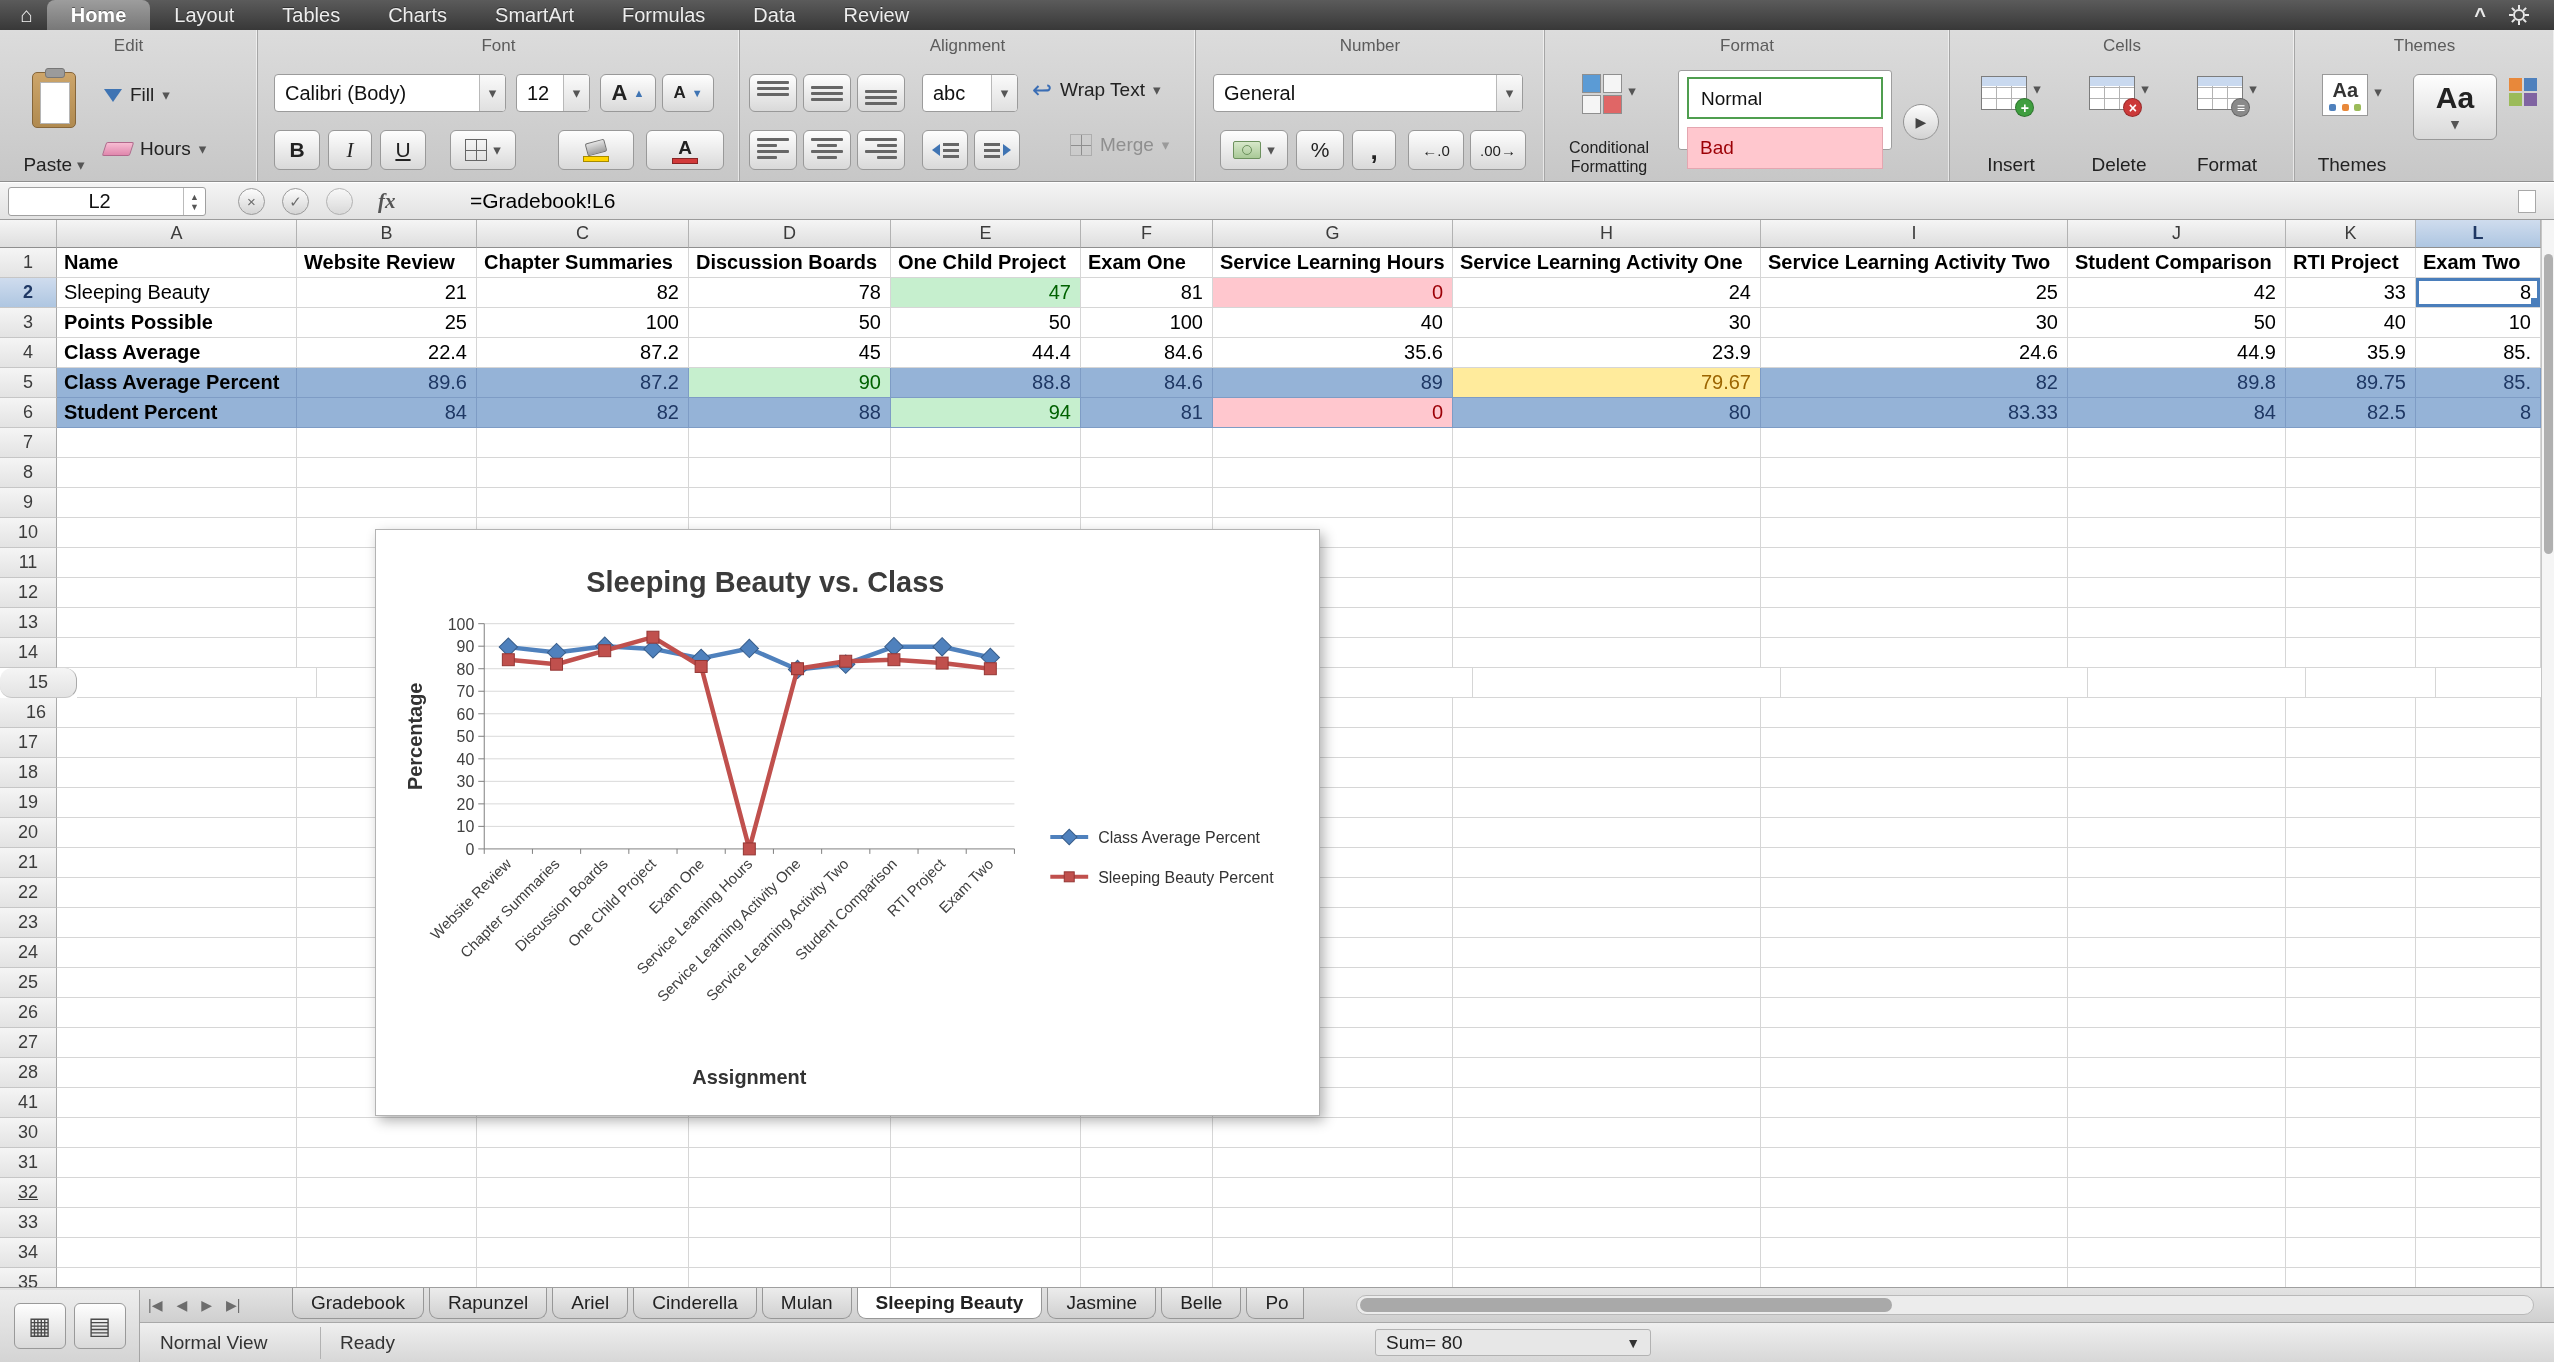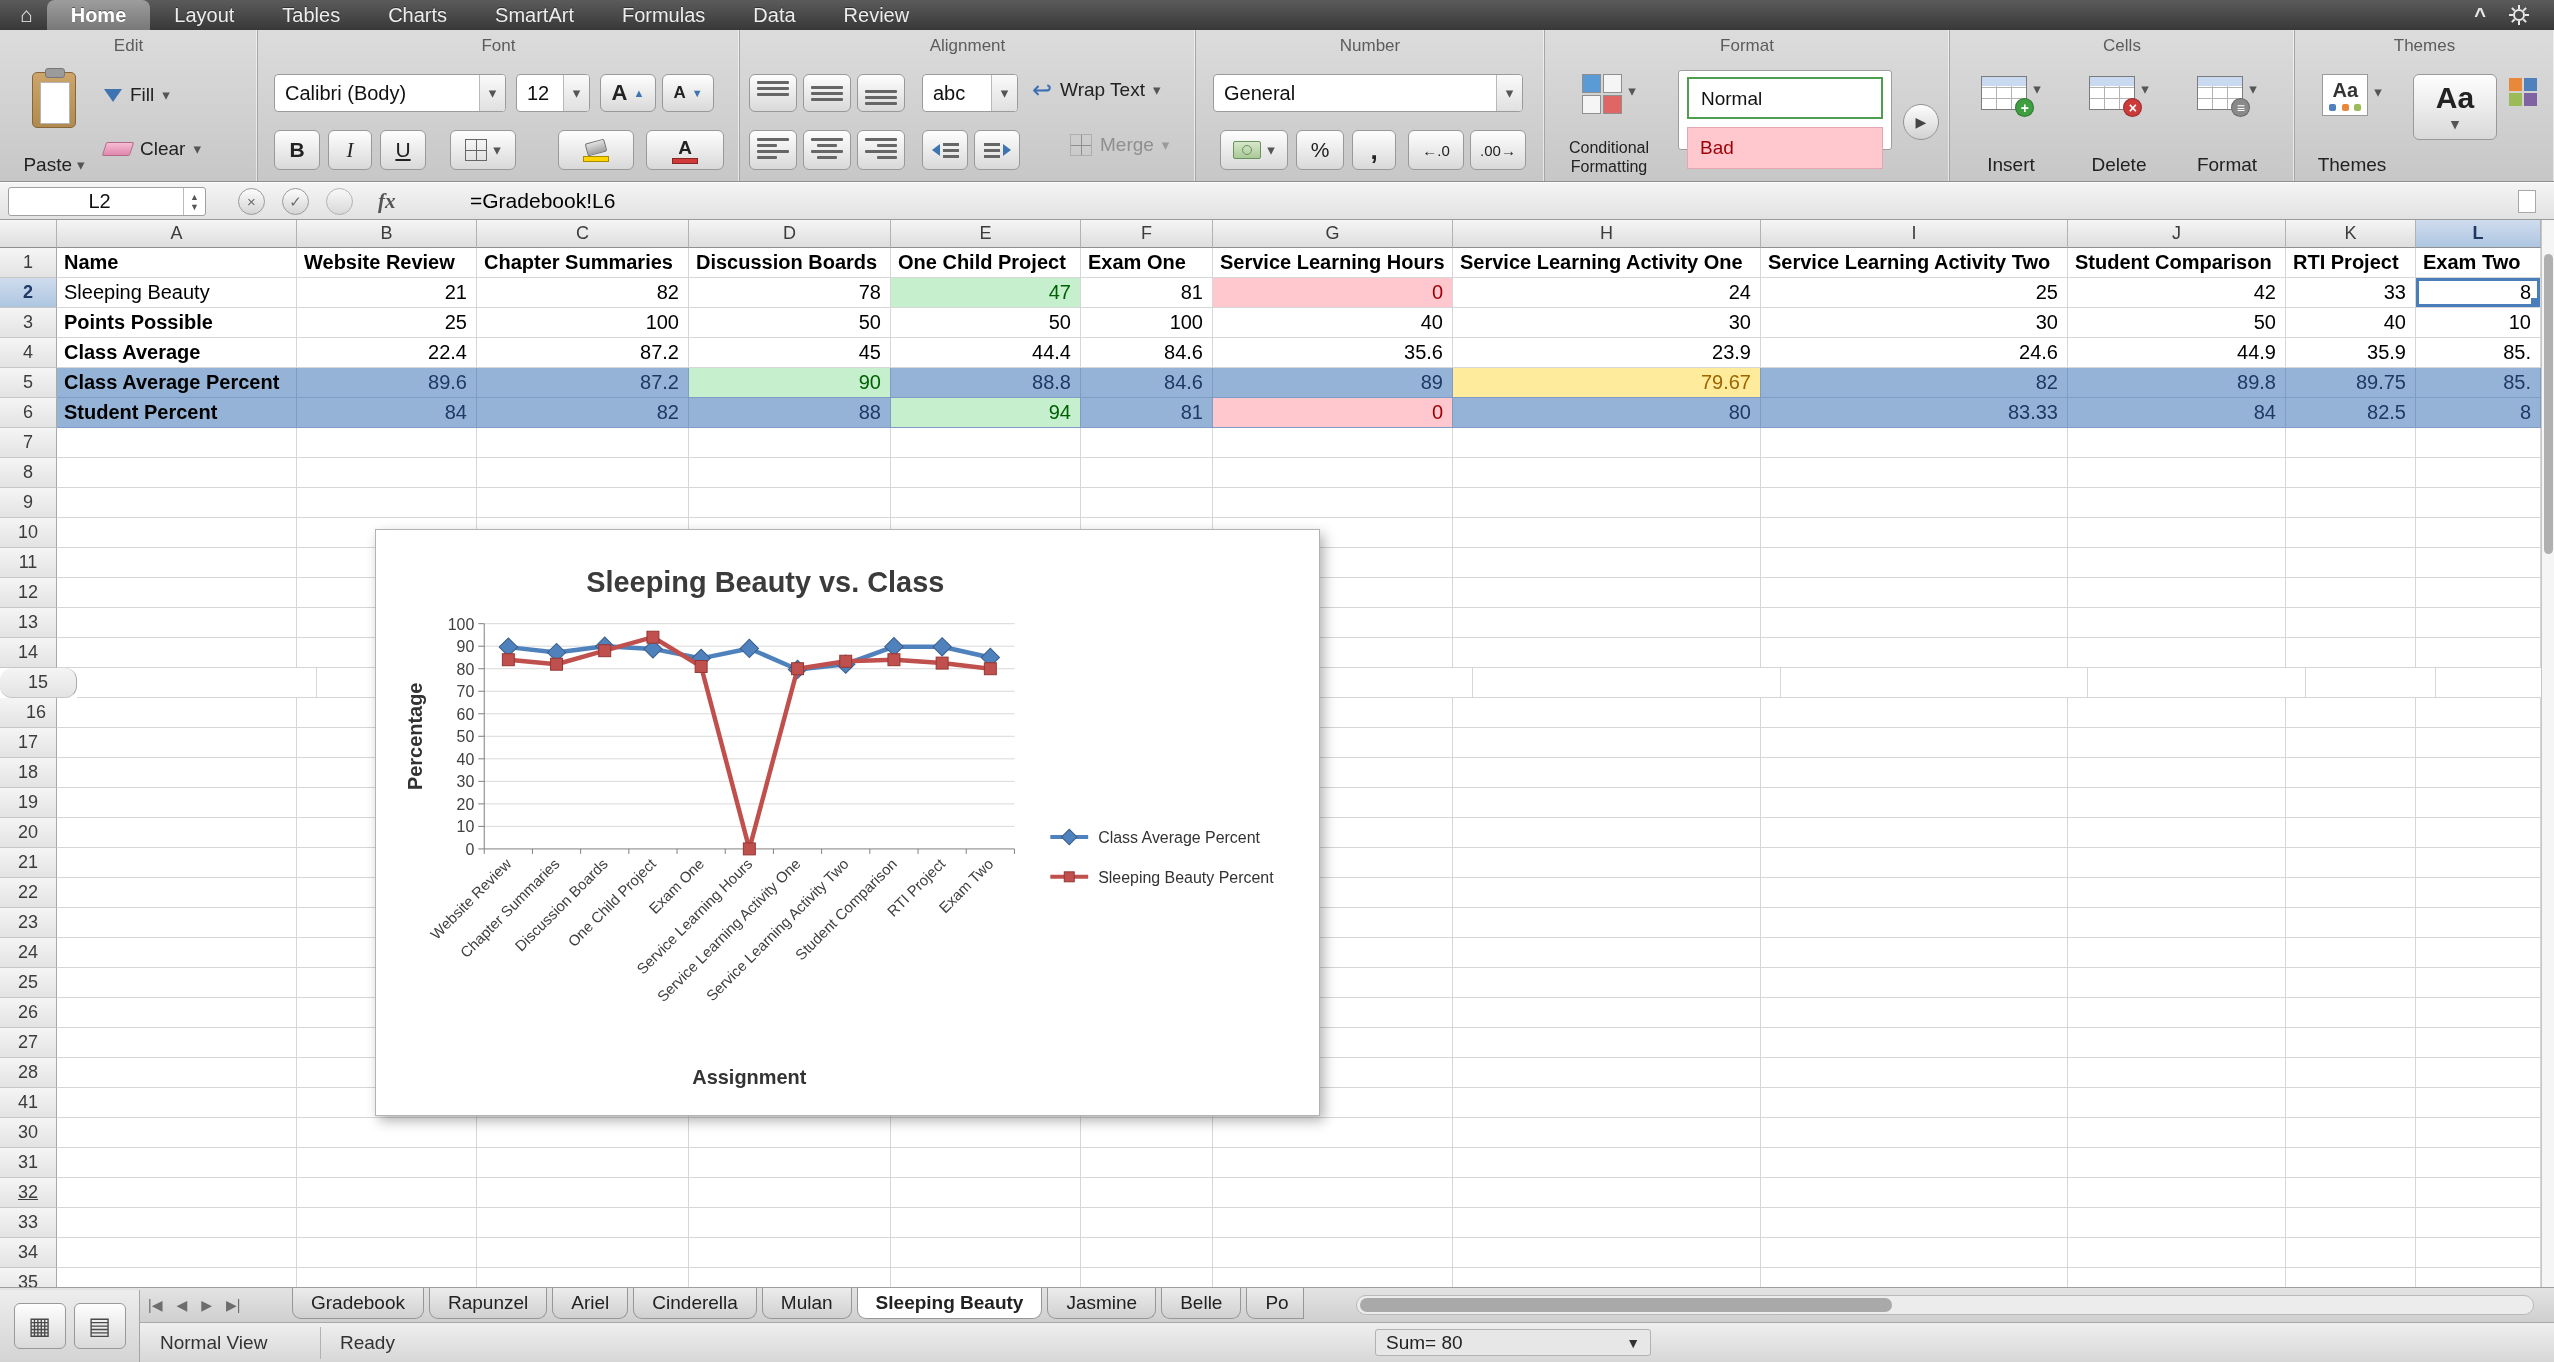--- a/index.html
+++ b/index.html
@@ -179,21 +179,21 @@
             <span class="car">▾</span>
           </div>
       </div>
       <div class="flatbtn abs" style="left:104px;top:48px;height:34px">
         <span class="downtri"></span>
         <span class="lbl">Fill</span>
         <span class="car">▾</span>
       </div>
       <div class="flatbtn abs" style="left:104px;top:102px;height:34px">
         <span class="eraser"></span>
-        <span class="lbl">Clear</span>
+        <span class="lbl">Hours</span>
         <span class="car">▾</span>
       </div>
     </div>
 
     <div class="group" style="left:258px;width:482px">
       <div class="group-label">Font</div>
       <div class="combo abs" style="left:16px;top:44px;width:232px;height:38px">
         <span>Calibri (Body)</span>
         <span class="seg">
             <span class="car">▾</span>

